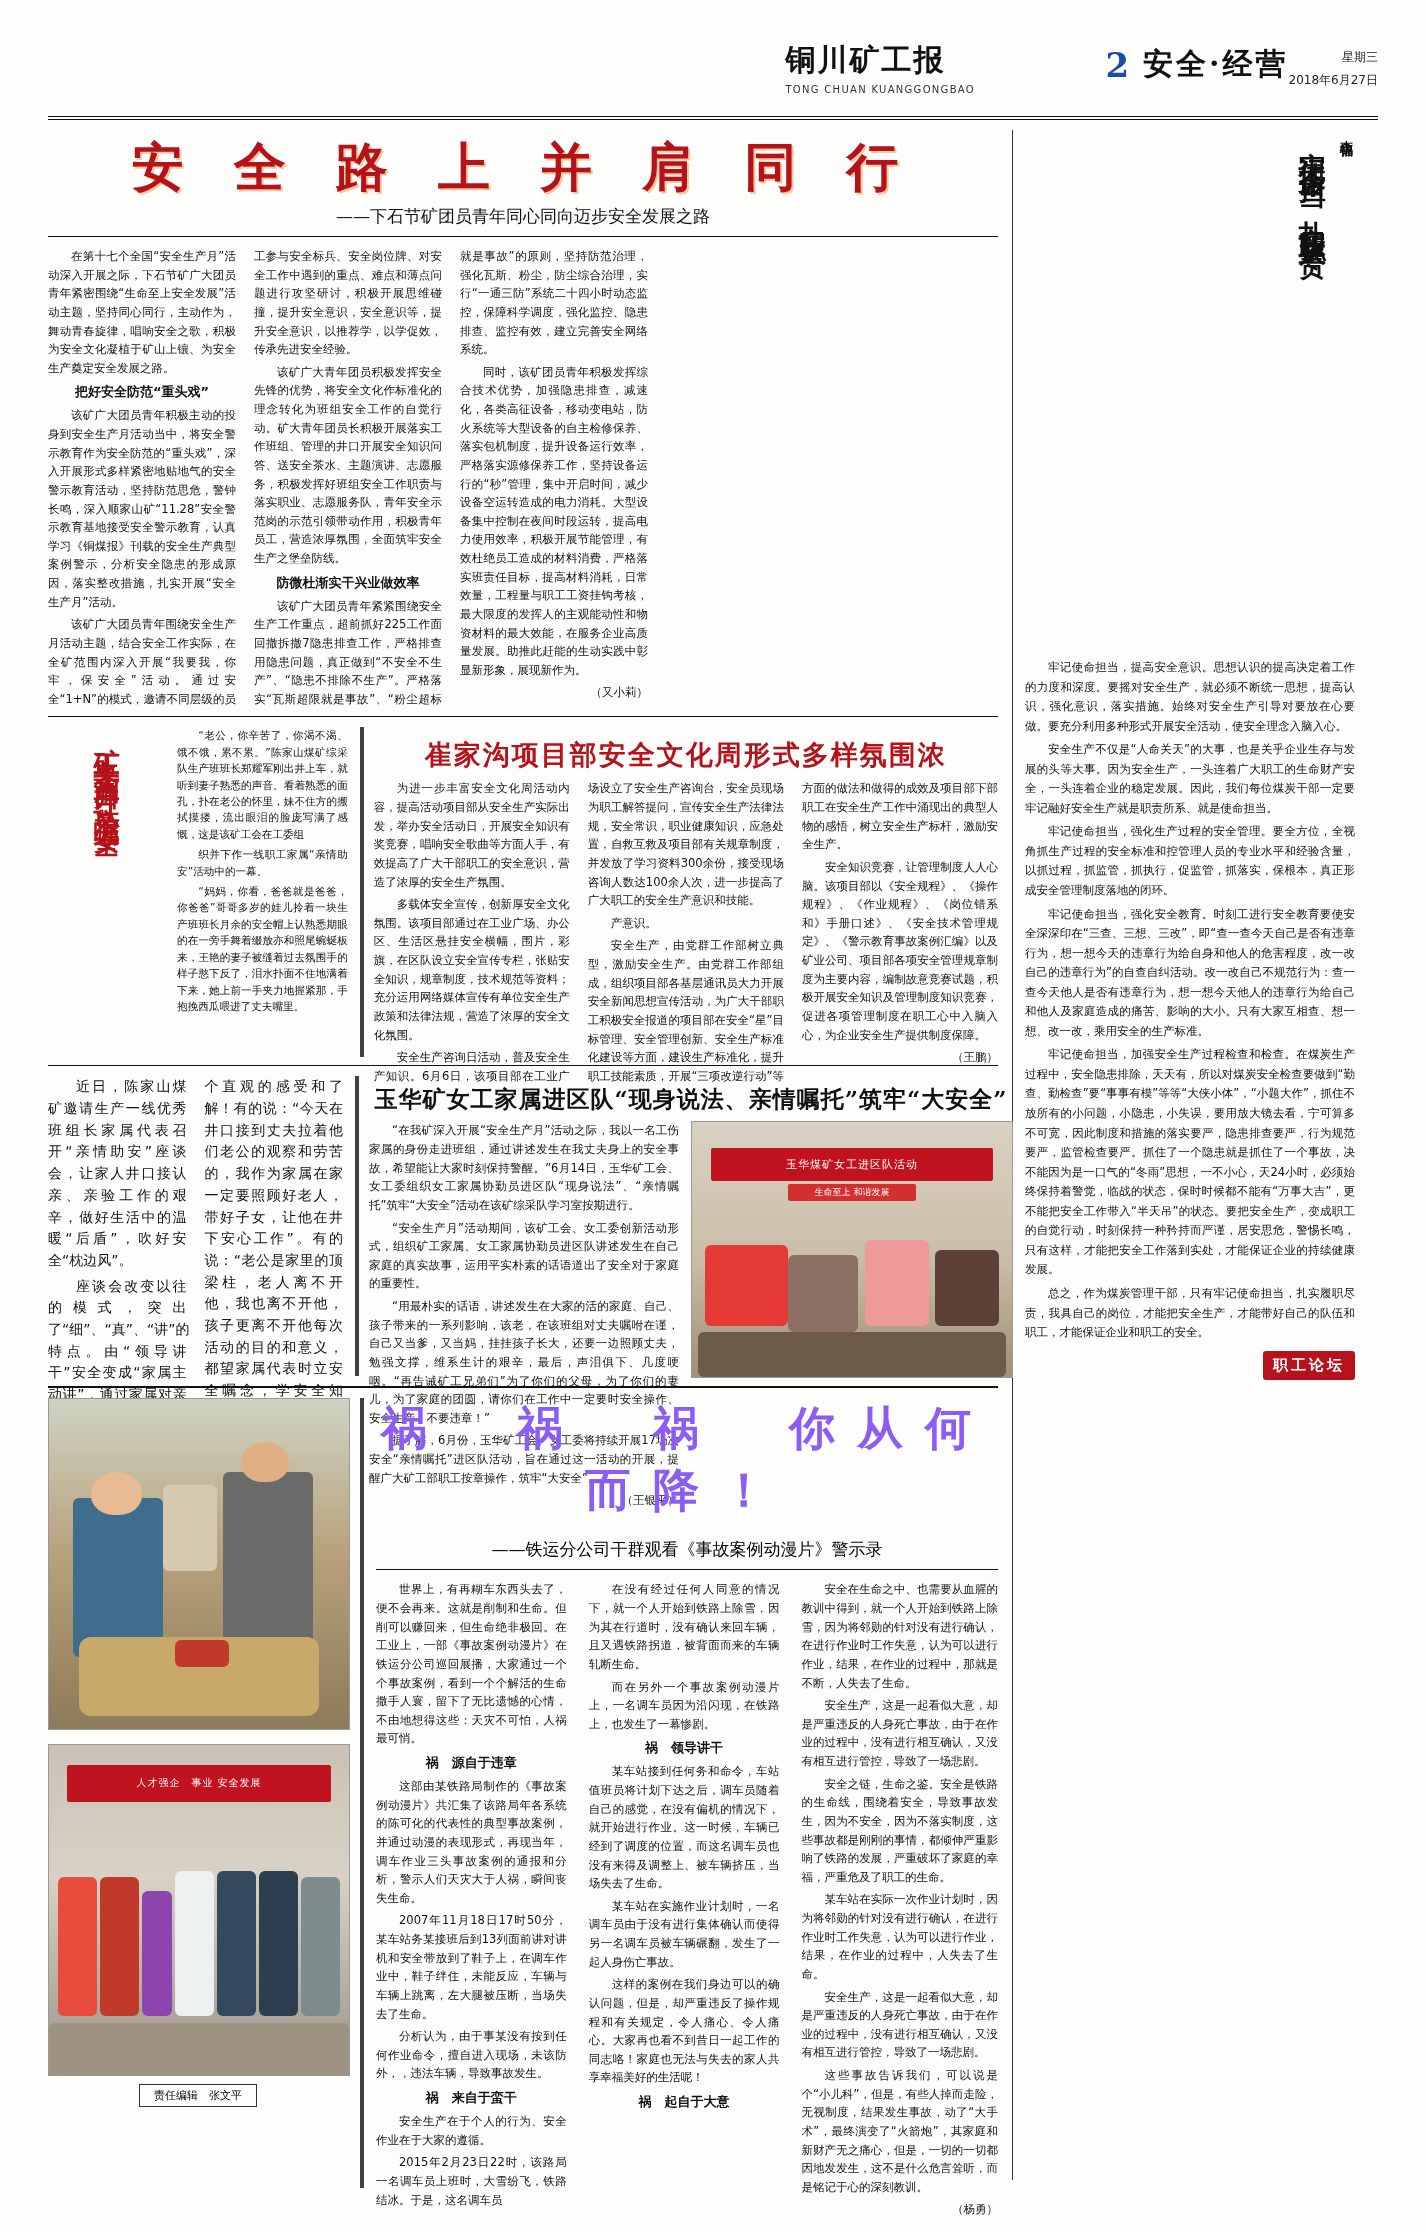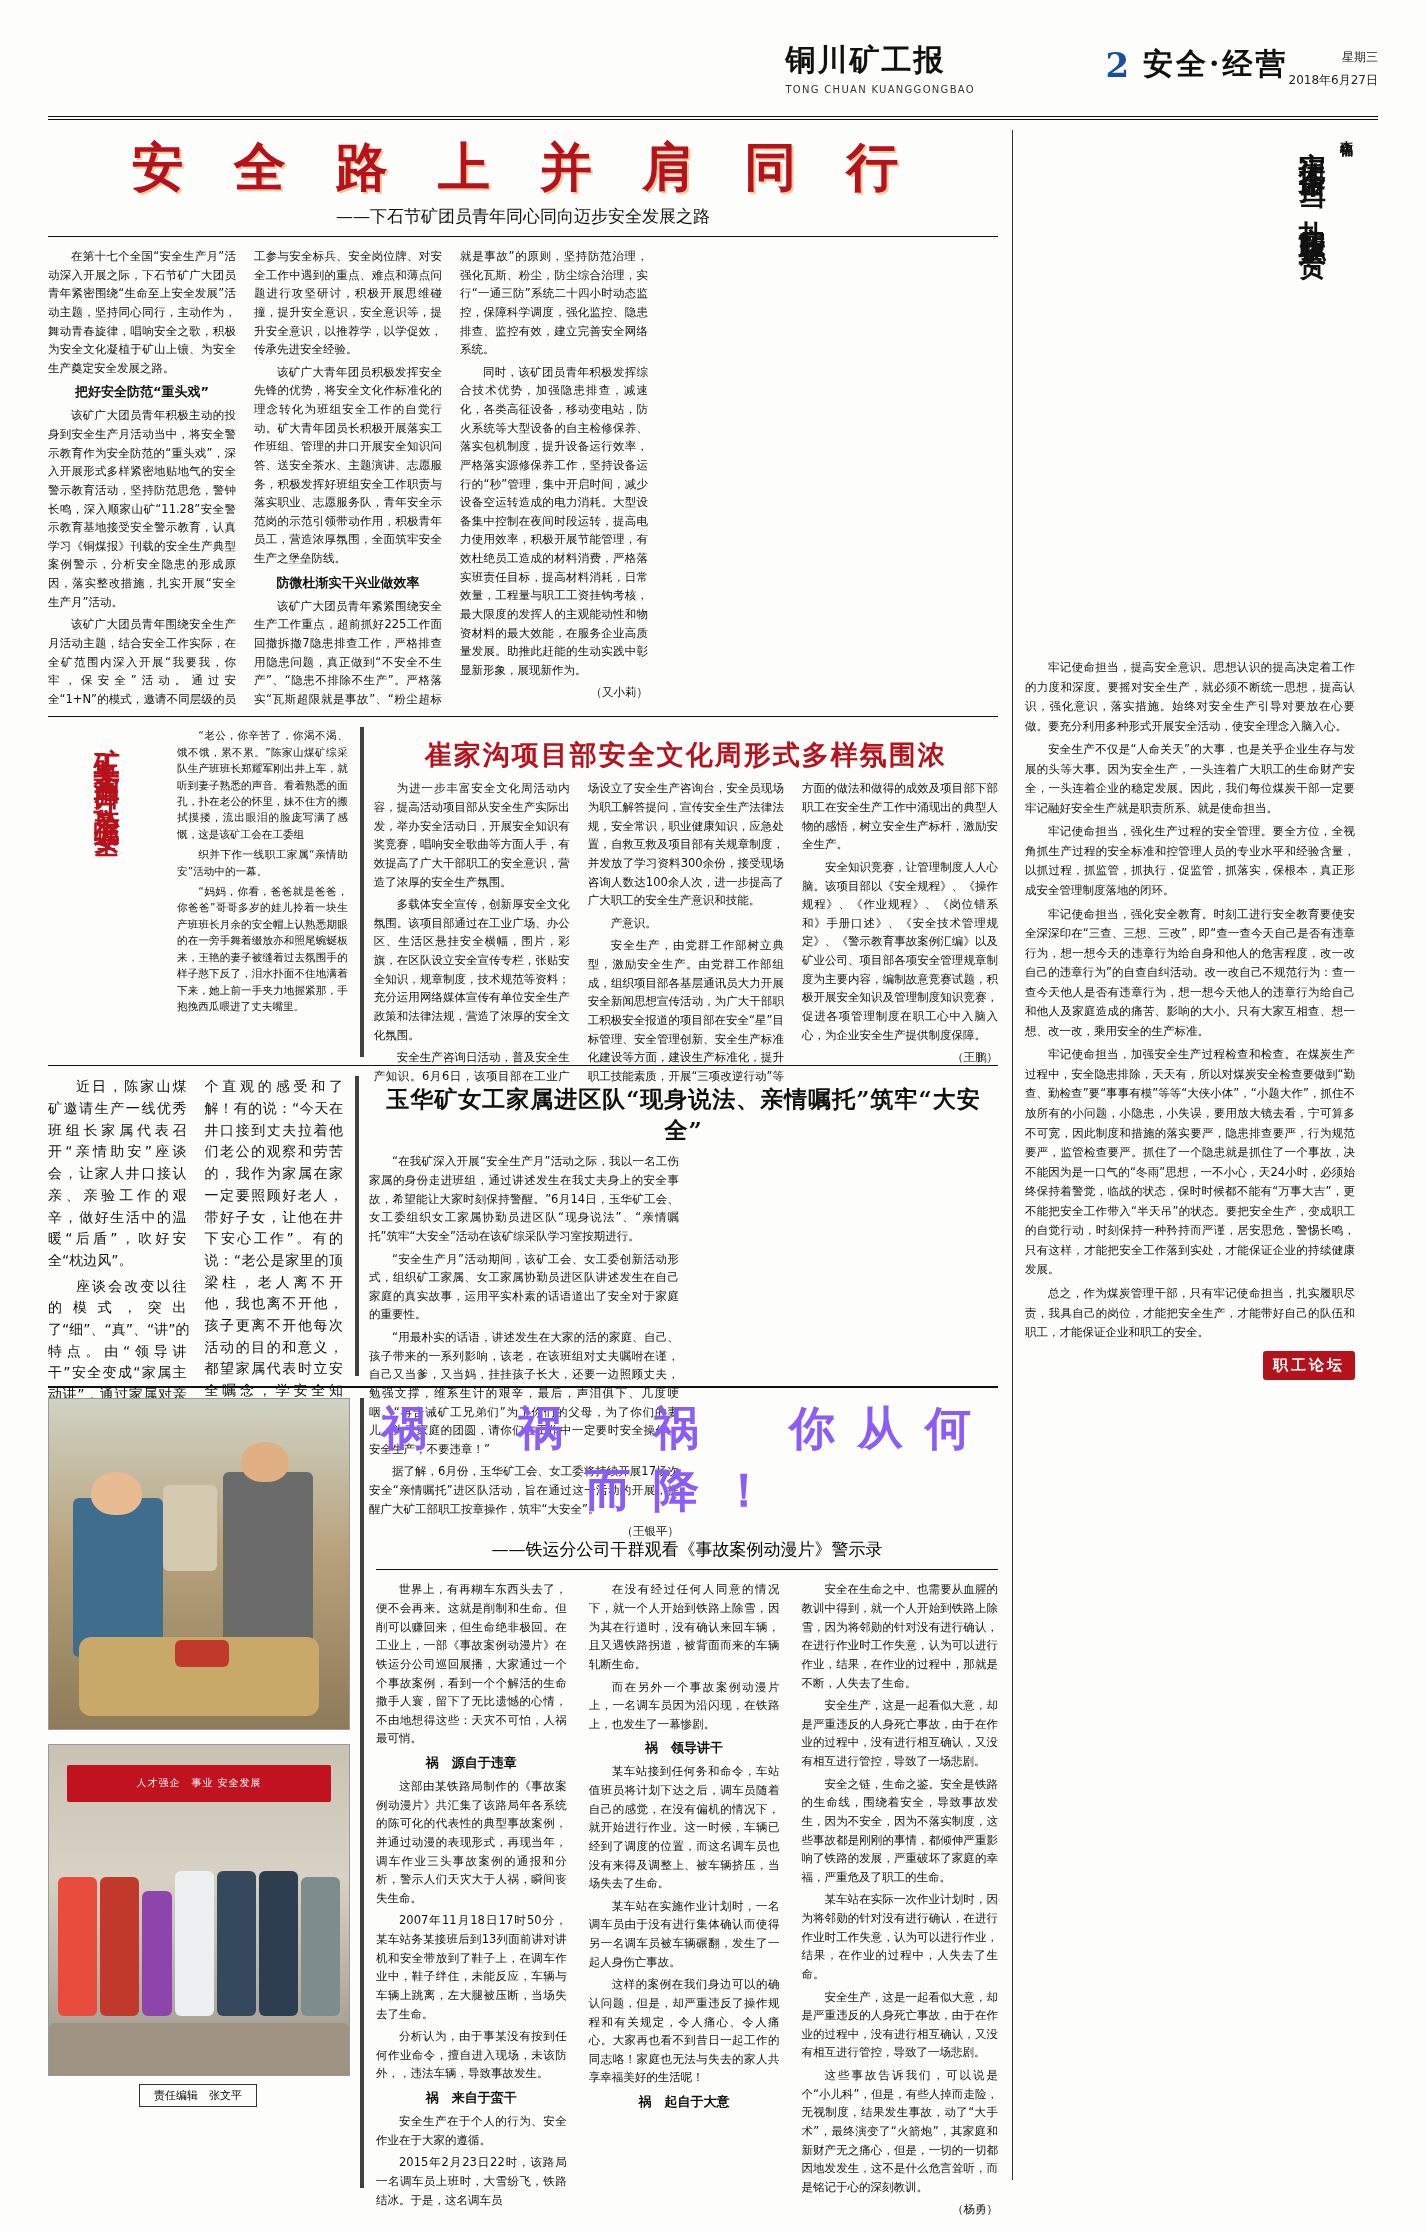--- a/index.html
+++ b/index.html
@@ -177,20 +177,29 @@
         </div>
         <div class="divider-v" style="width:645px;padding-left:10px;">
           <div class="sec-head-2">玉华矿女工家属进区队“现身说法、亲情嘱托”筑牢“大安全”</div>
           <div class="flexrow">
             <div style="width:310px;" class="tcols">
               <p>“在我矿深入开展“安全生产月”活动之际，我以一名工伤家属的身份走进班组，通过讲述发生在我丈夫身上的安全事故，希望能让大家时刻保持警醒。”6月14日，玉华矿工会、女工委组织女工家属协勤员进区队“现身说法”、“亲情嘱托”筑牢“大安全”活动在该矿综采队学习室按期进行。</p>
               <p>“安全生产月”活动期间，该矿工会、女工委创新活动形式，组织矿工家属、女工家属协勤员进区队讲述发生在自己家庭的真实故事，运用平实朴素的话语道出了安全对于家庭的重要性。</p>
               <p>“用最朴实的话语，讲述发生在大家的活的家庭、自己、孩子带来的一系列影响，该老，在该班组对丈夫嘱咐在谨，自己又当爹，又当妈，挂挂孩子长大，还要一边照顾丈夫，勉强文撑，维系生计的艰辛，最后，声泪俱下、几度哽咽。“再告诫矿工兄弟们”为了你们的父母，为了你们的妻儿，为了家庭的团圆，请你们在工作中一定要时安全操作、安全生产，不要违章！”</p>
               <p>据了解，6月份，玉华矿工会、女工委将持续开展17场次安全“亲情嘱托”进区队活动，旨在通过这一活动的开展，提醒广大矿工部职工按章操作，筑牢“大安全”。</p>
               <p style="text-align:right;text-indent:0">（王银平）</p>
+            </div>
+            <div class="photo ph-meet" style="width:320px;height:255px;">
+              <div class="banner-red">玉华煤矿女工进区队活动</div>
+              <div style="position:absolute;left:30%;top:24%;width:40%;height:7%;background:#d32f2f;color:#fff;font-size:9px;display:flex;align-items:center;justify-content:center;border-radius:2px;">生命至上  和谐发展</div>
+              <div class="tblob" style="left:4%;top:48%;width:26%;height:32%;background:#e53935;"></div>
+              <div class="tblob" style="left:30%;top:52%;width:22%;height:30%;background:#8d6e63;"></div>
+              <div class="tblob" style="left:54%;top:46%;width:20%;height:34%;background:#ef9a9a;"></div>
+              <div class="tblob" style="left:76%;top:50%;width:20%;height:30%;background:#5d4037;"></div>
+              <div class="tblob" style="left:2%;top:82%;width:96%;height:18%;background:#6d5b47;"></div>
             </div>
           </div>
         </div>
       </div>
 
       <div class="hr-thick"></div>
 
       <div class="flexrow" style="height:790px;">
 
         <div style="width:300px;">

